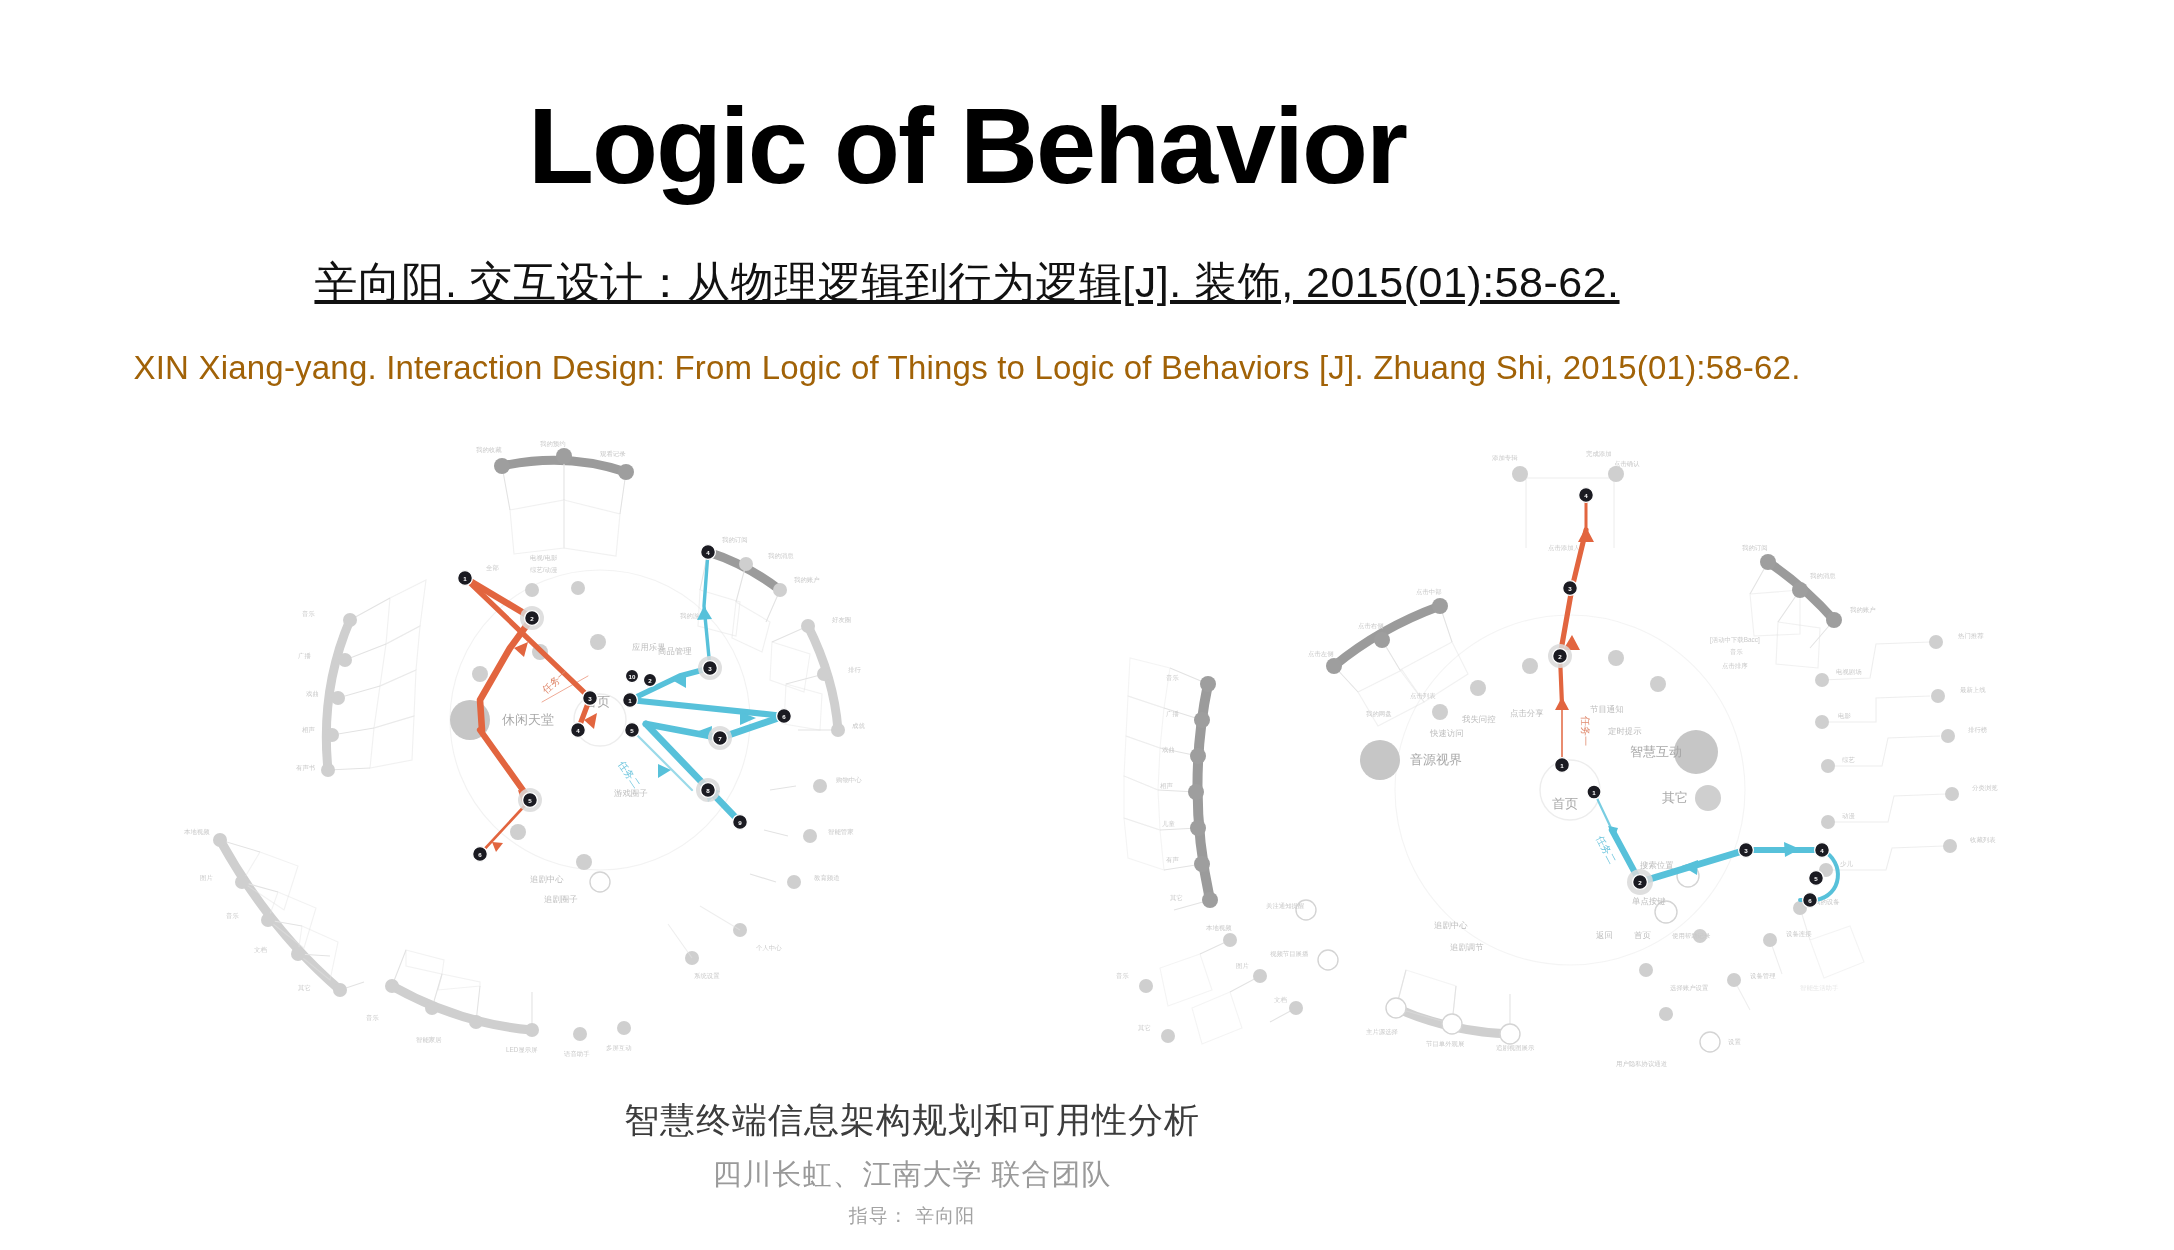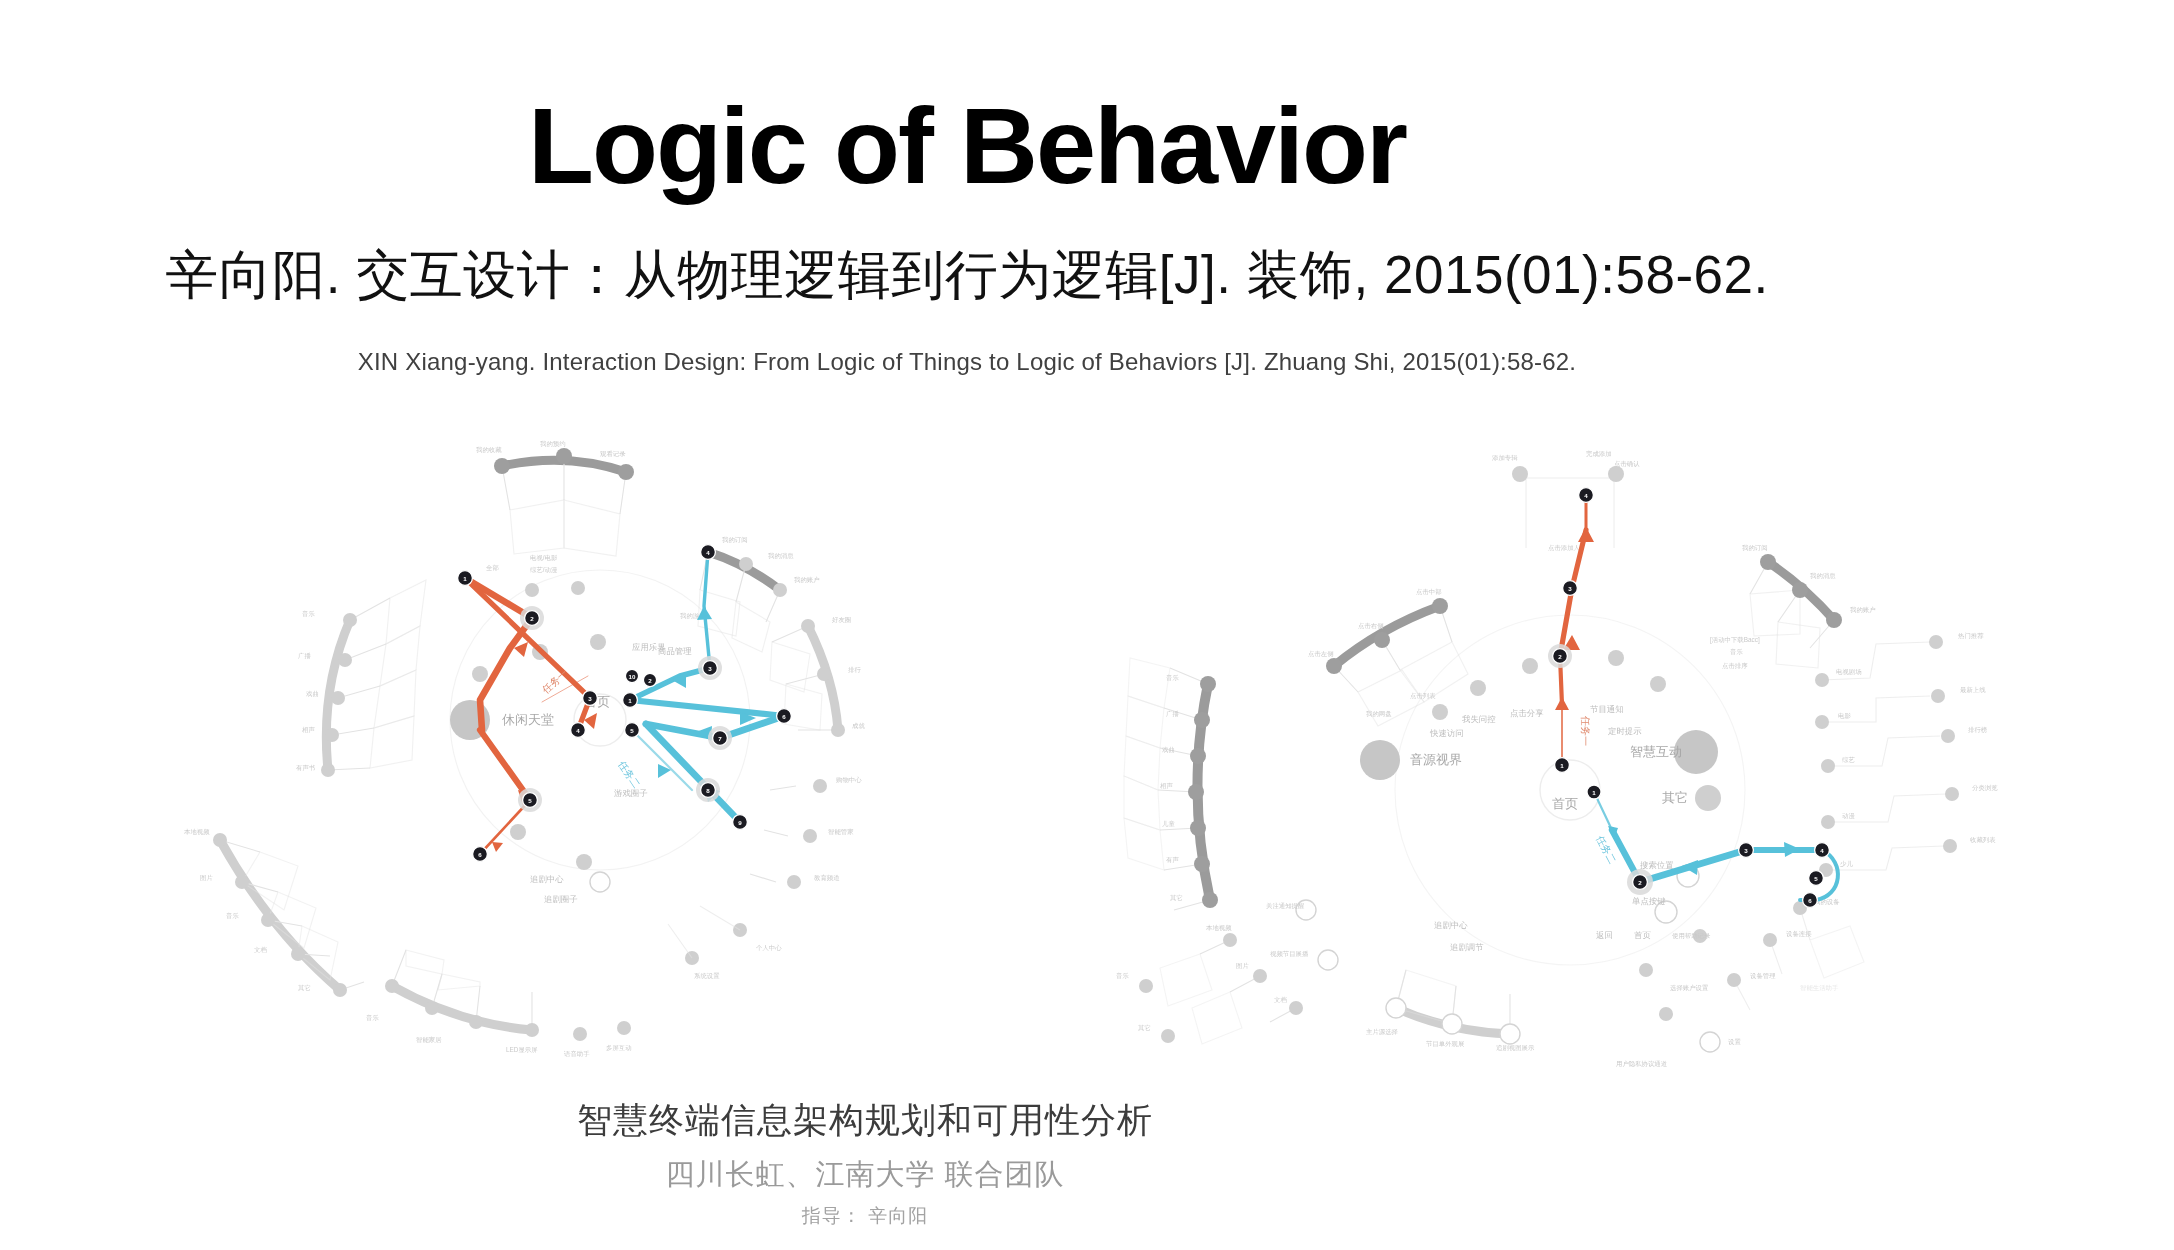--- a/index.html
+++ b/index.html
@@ -34,33 +34,34 @@
     margin: 0;
     padding-top: 88px;
     font-size: 108px;
     line-height: 1.08;
     font-weight: 700;
     letter-spacing: -2px;
     color: #000000;
     font-family: "Liberation Sans", "DejaVu Sans", sans-serif;
   }
   .citation-cn {
-    margin: 0;
+    margin: 14px;
     padding-top: 36px;
-    font-size: 53px;
+    font-size: 43px;
     line-height: 1.3;
     color: #111111;
     letter-spacing: 0.5px;
+    text-decoration: underline;
   }
   .citation-en {
     margin: 16px;
     padding-top: 20px;
-    font-size: 24px;
+    font-size: 33px;
     line-height: 1.3;
-    color: #404040;
+    color: #a16207;
     letter-spacing: 0.2px;
   }
 
   
   .figures {
     position: absolute;
     top: 430px;
     left: 0;
     width: 2174px;
     height: 660px;
@@ -74,20 +75,21 @@
   .figure.right { left: 1110px; width: 900px; }
   .figure svg { display: block; width: 100%; height: 100%; }
 
   
   .footer {
     position: absolute;
     left: 0;
     top: 1098px;
     width: 1730px;
     text-align: center;
+    padding-left: 47px;
   }
   .footer-title {
     margin: 0;
     font-size: 35px;
     line-height: 1.25;
     color: #3c3c3c;
     letter-spacing: 1px;
   }
   .footer-team {
     margin: 0;

